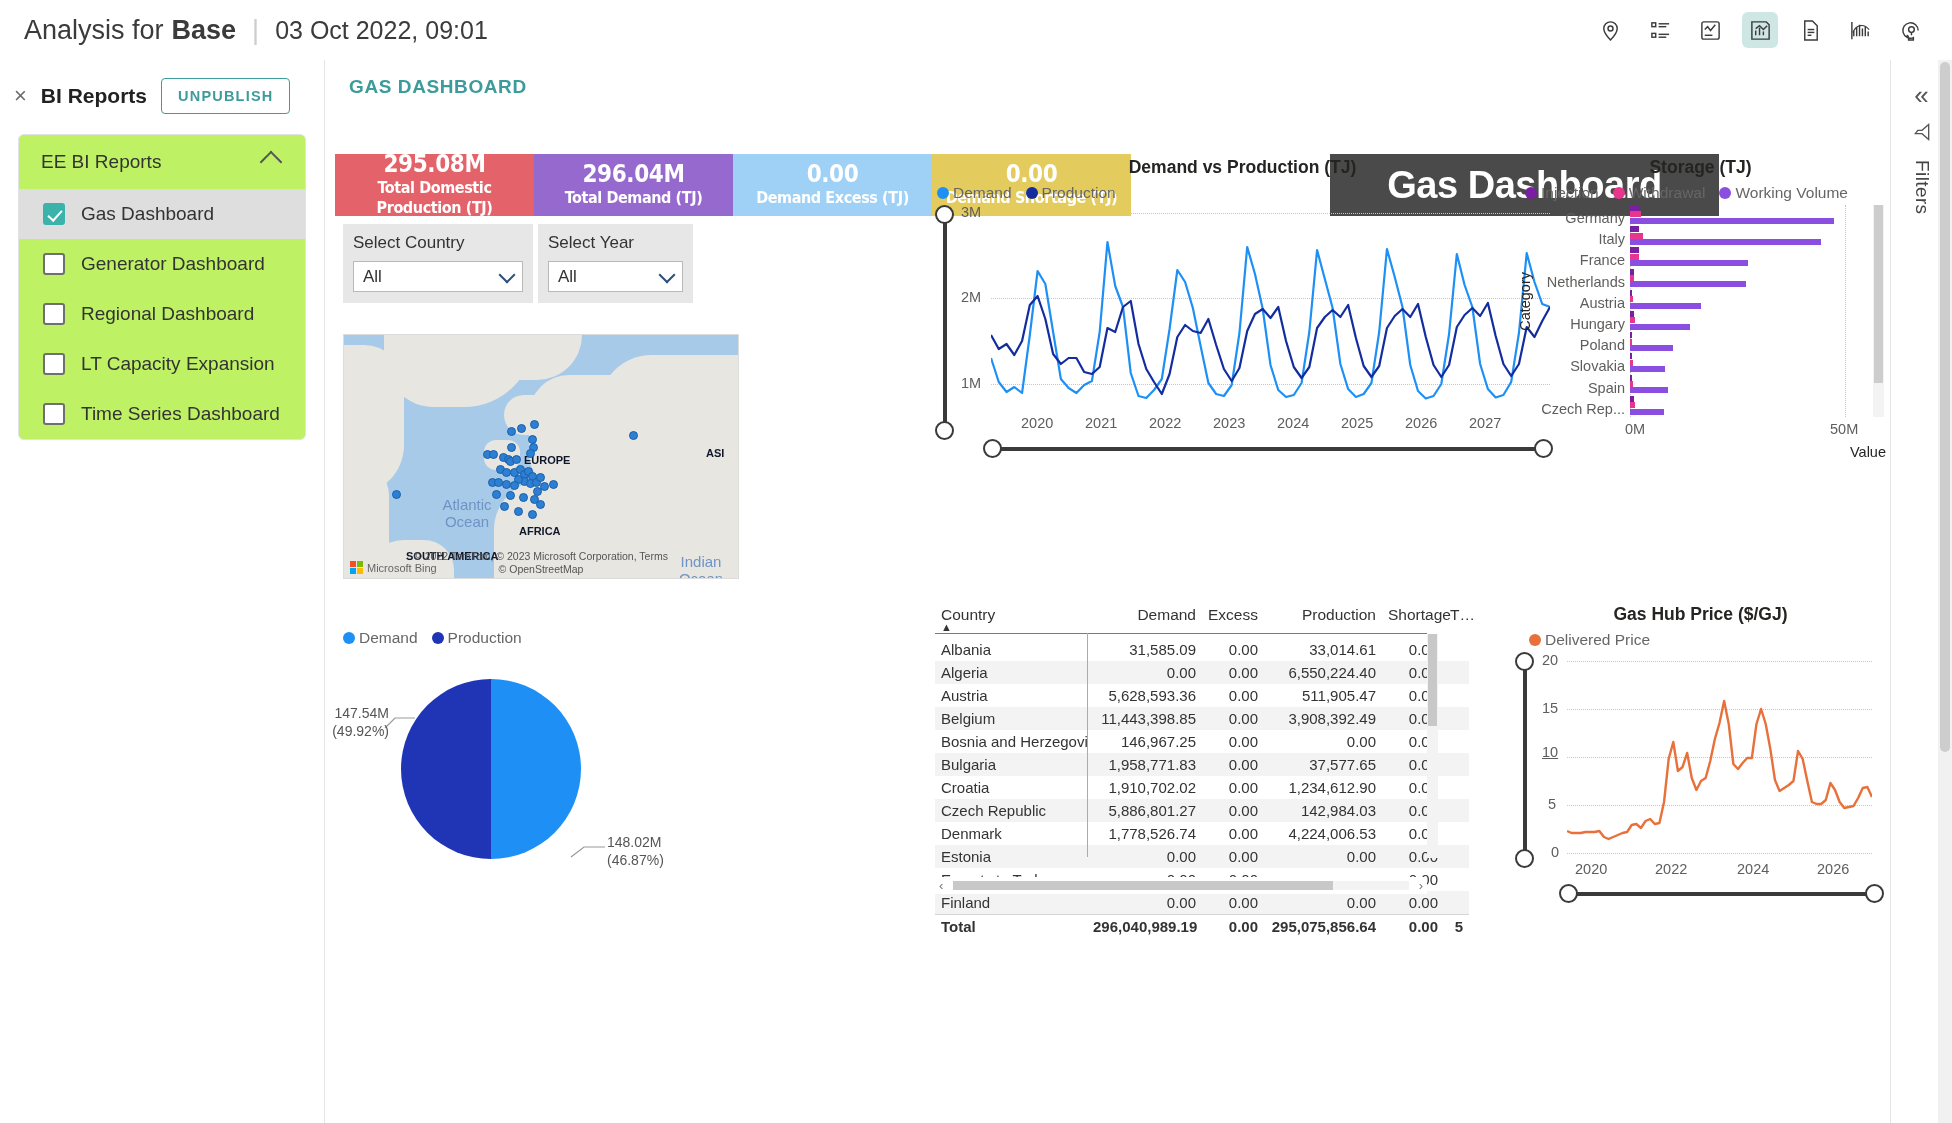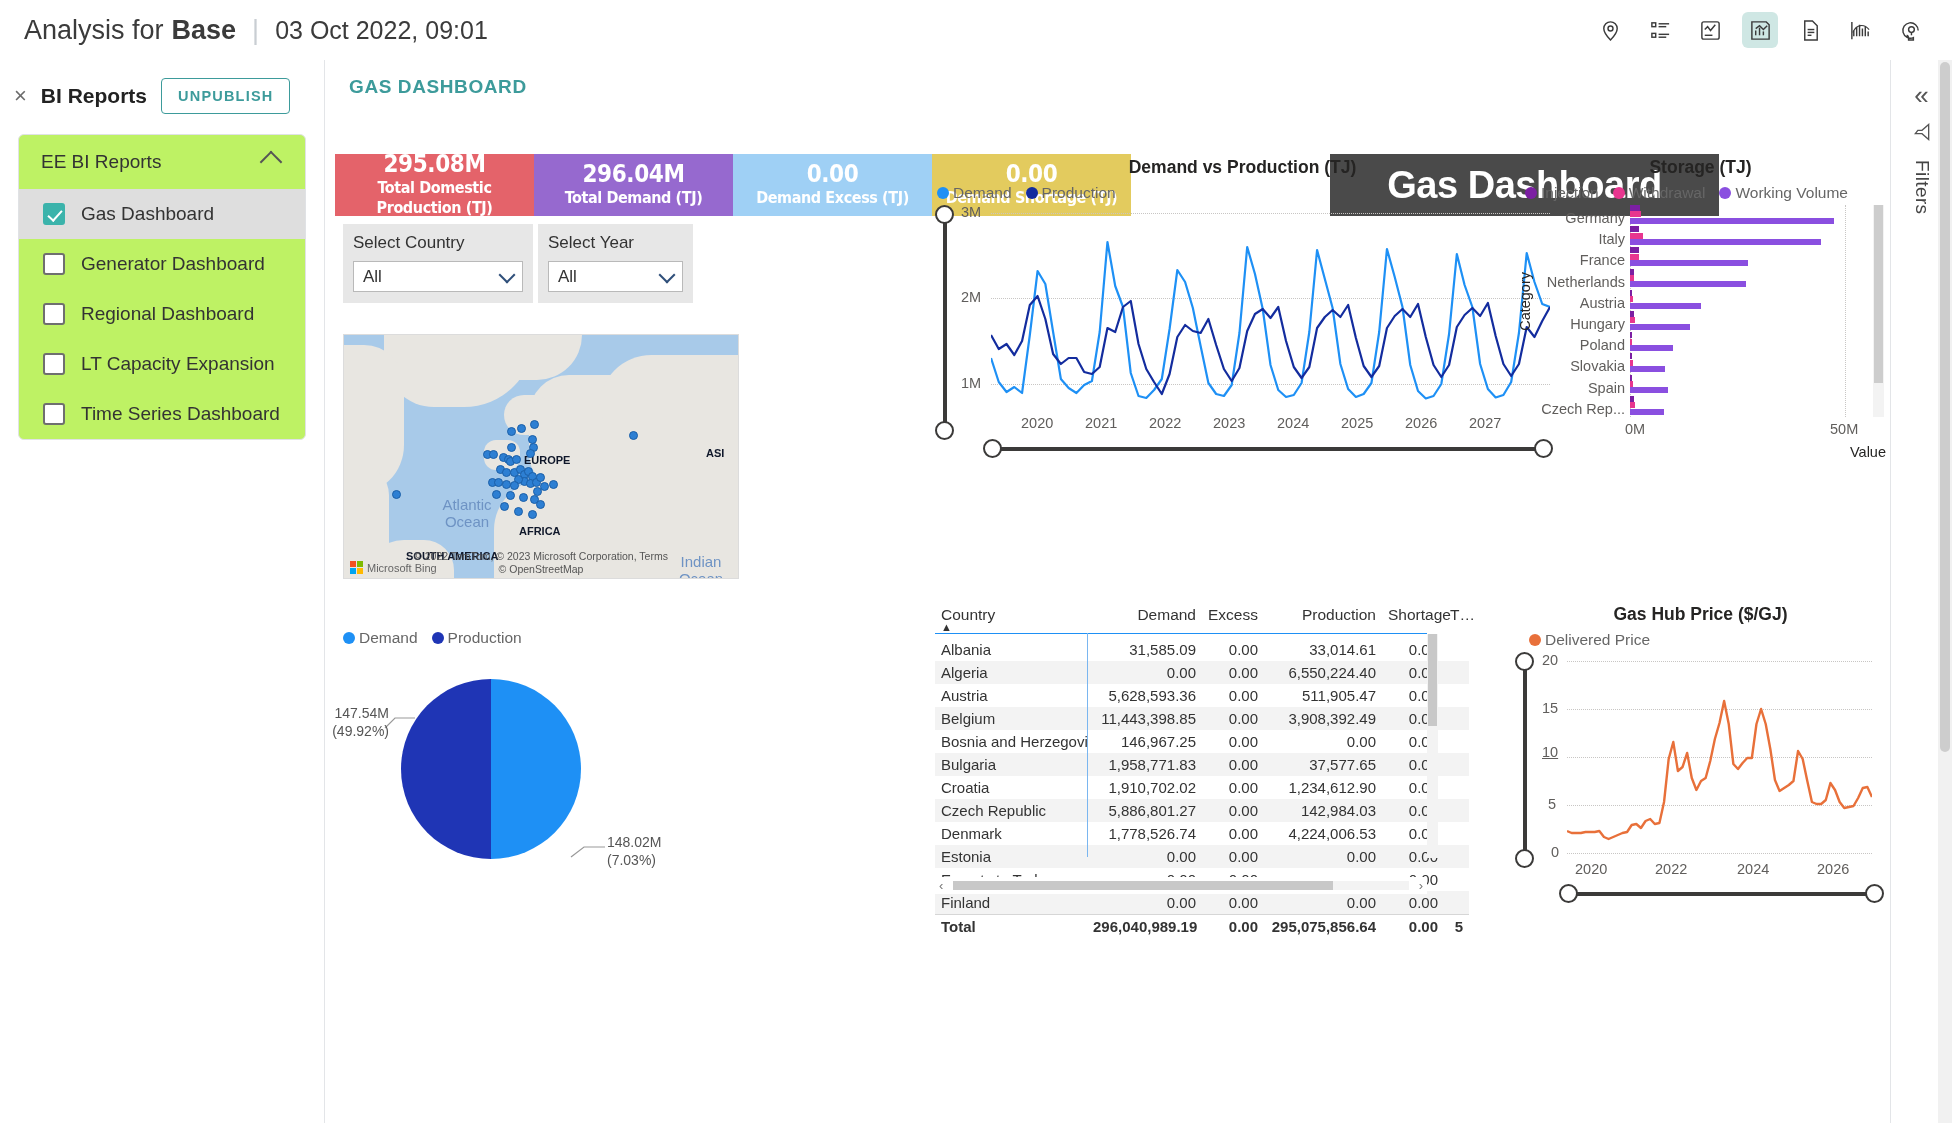--- a/index.html
+++ b/index.html
@@ -452,21 +452,21 @@
       <svg style="position:absolute;left:0;top:0;width:396px;height:290px;">
         <polyline points="42,99 52,89 72,89" fill="none" stroke="#999" stroke-width="1.2"></polyline>
         <polyline points="228,228 241,218 262,218" fill="none" stroke="#999" stroke-width="1.2"></polyline>
       </svg>
       <div class="pielbl" style="left:-12px; top:76px; width:58px; text-align:right;">
         <span>147.54M</span><br>
         <span>(49.92%)</span>
       </div>
       <div class="pielbl" style="left:264px; top:205px; width:70px;">
         <span>148.02M</span><br>
-        <span>(7.03%)</span>
+        <span>(46.87%)</span>
       </div>
     </div>
 
     <div class="lchart">
       <div class="ctitle" style="position:absolute;left:0;top:0;width:615px;">Demand vs Production (TJ)</div>
       <div class="legend" style="position:absolute;left:2px;top:27px;">
         <span class="it">
           <span class="dotlg" style="background:#1e90f5"></span>
           <span>Demand</span>
         </span>

